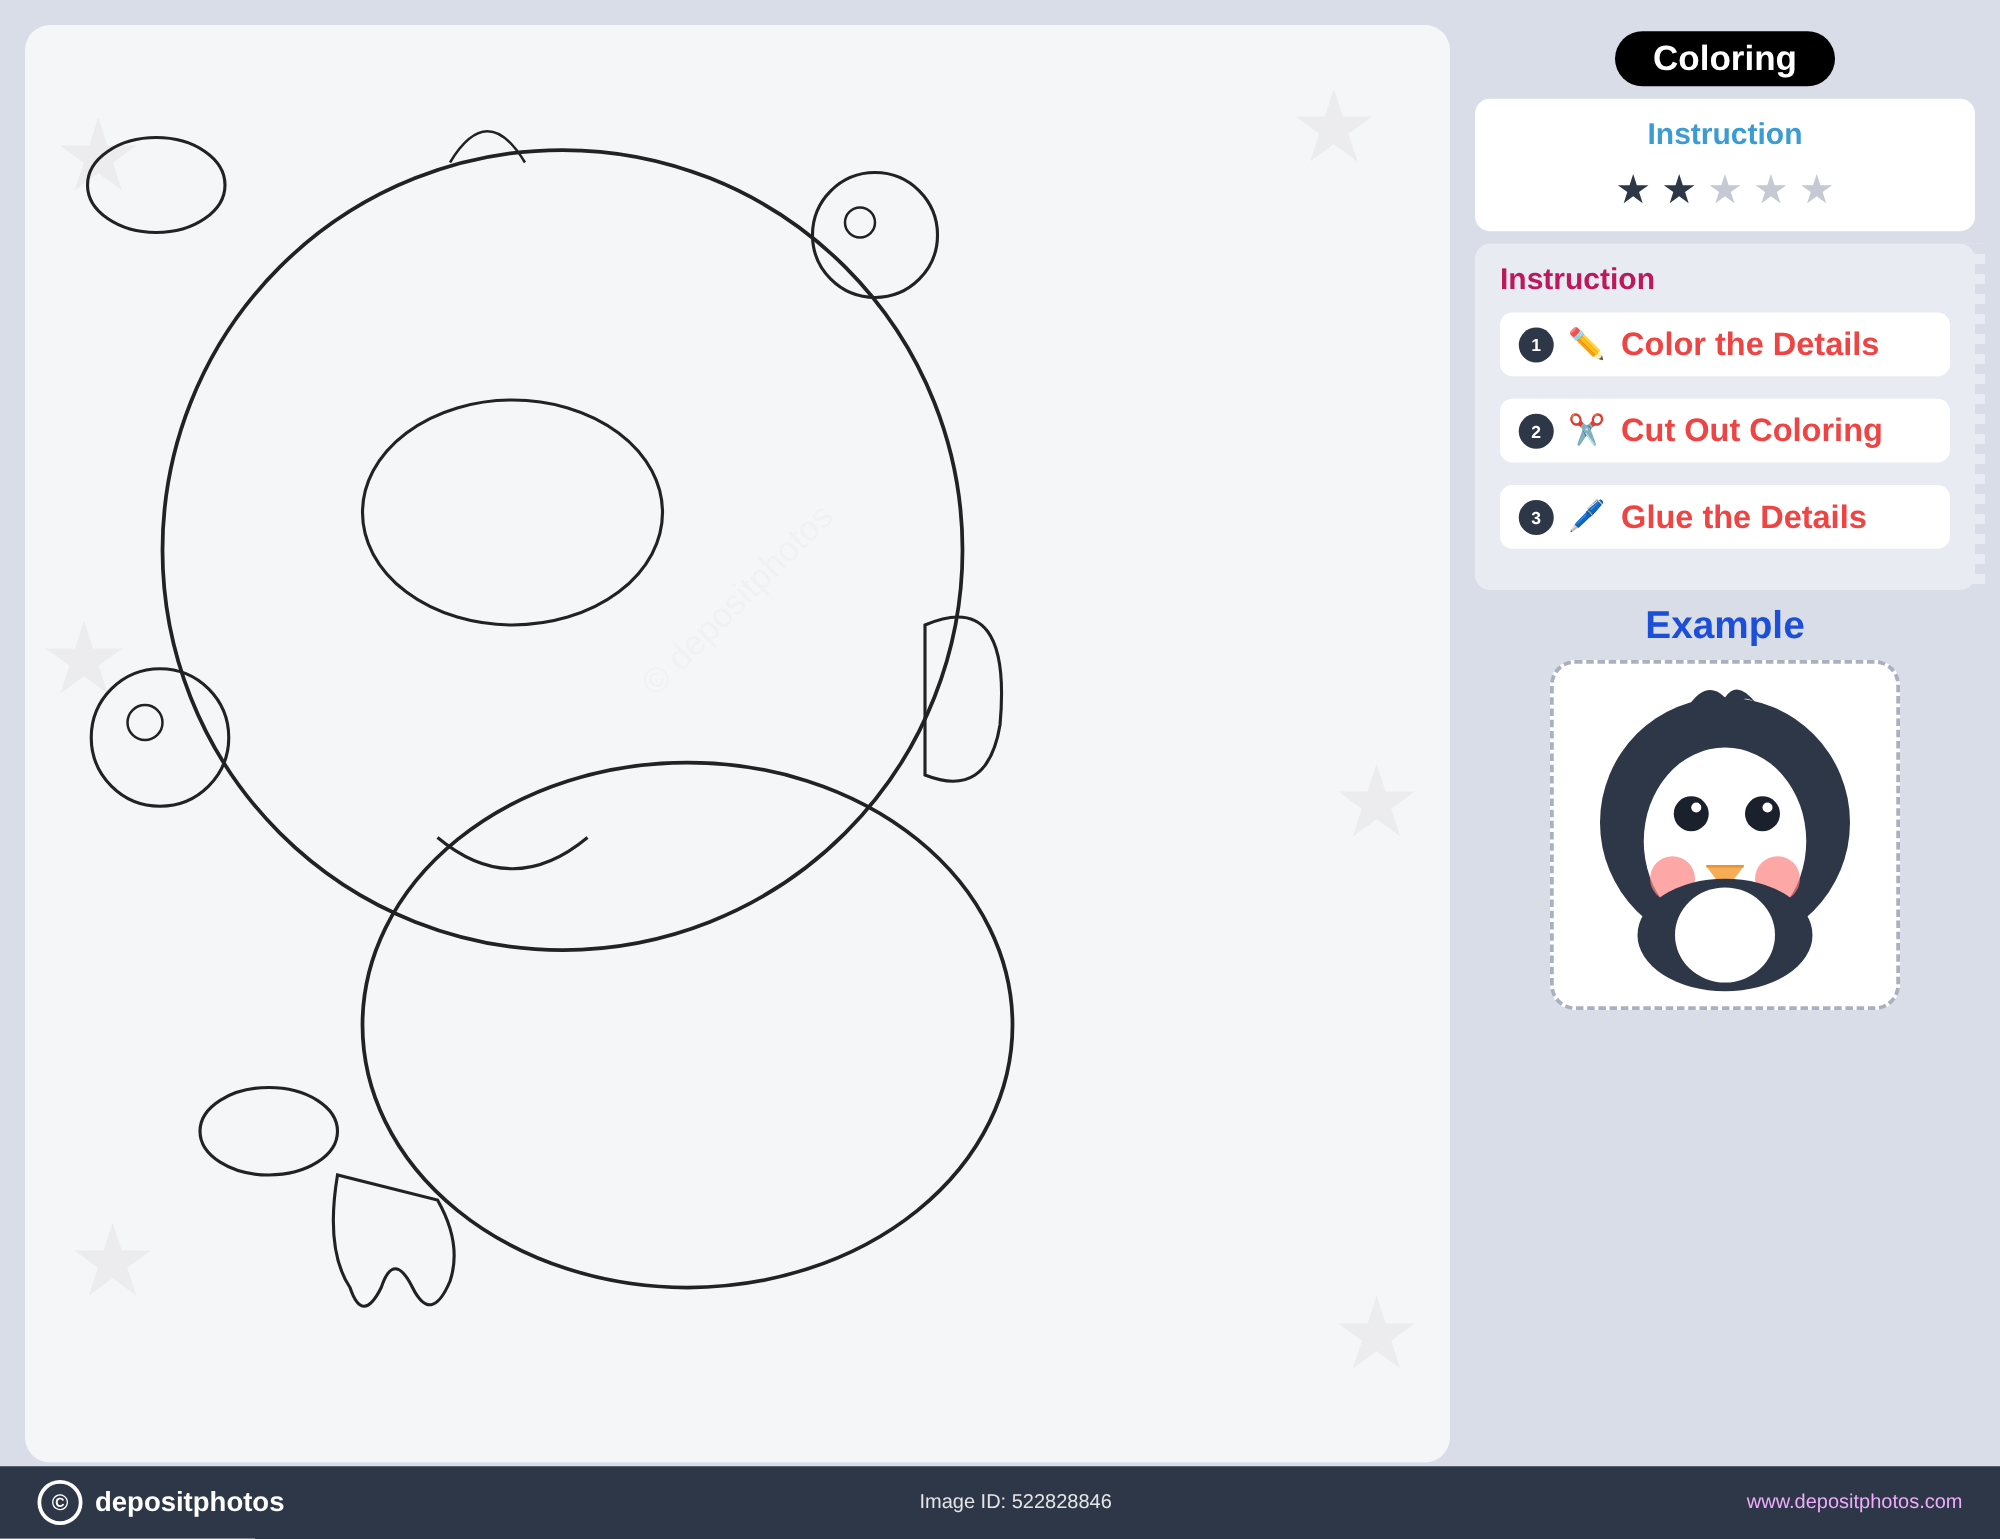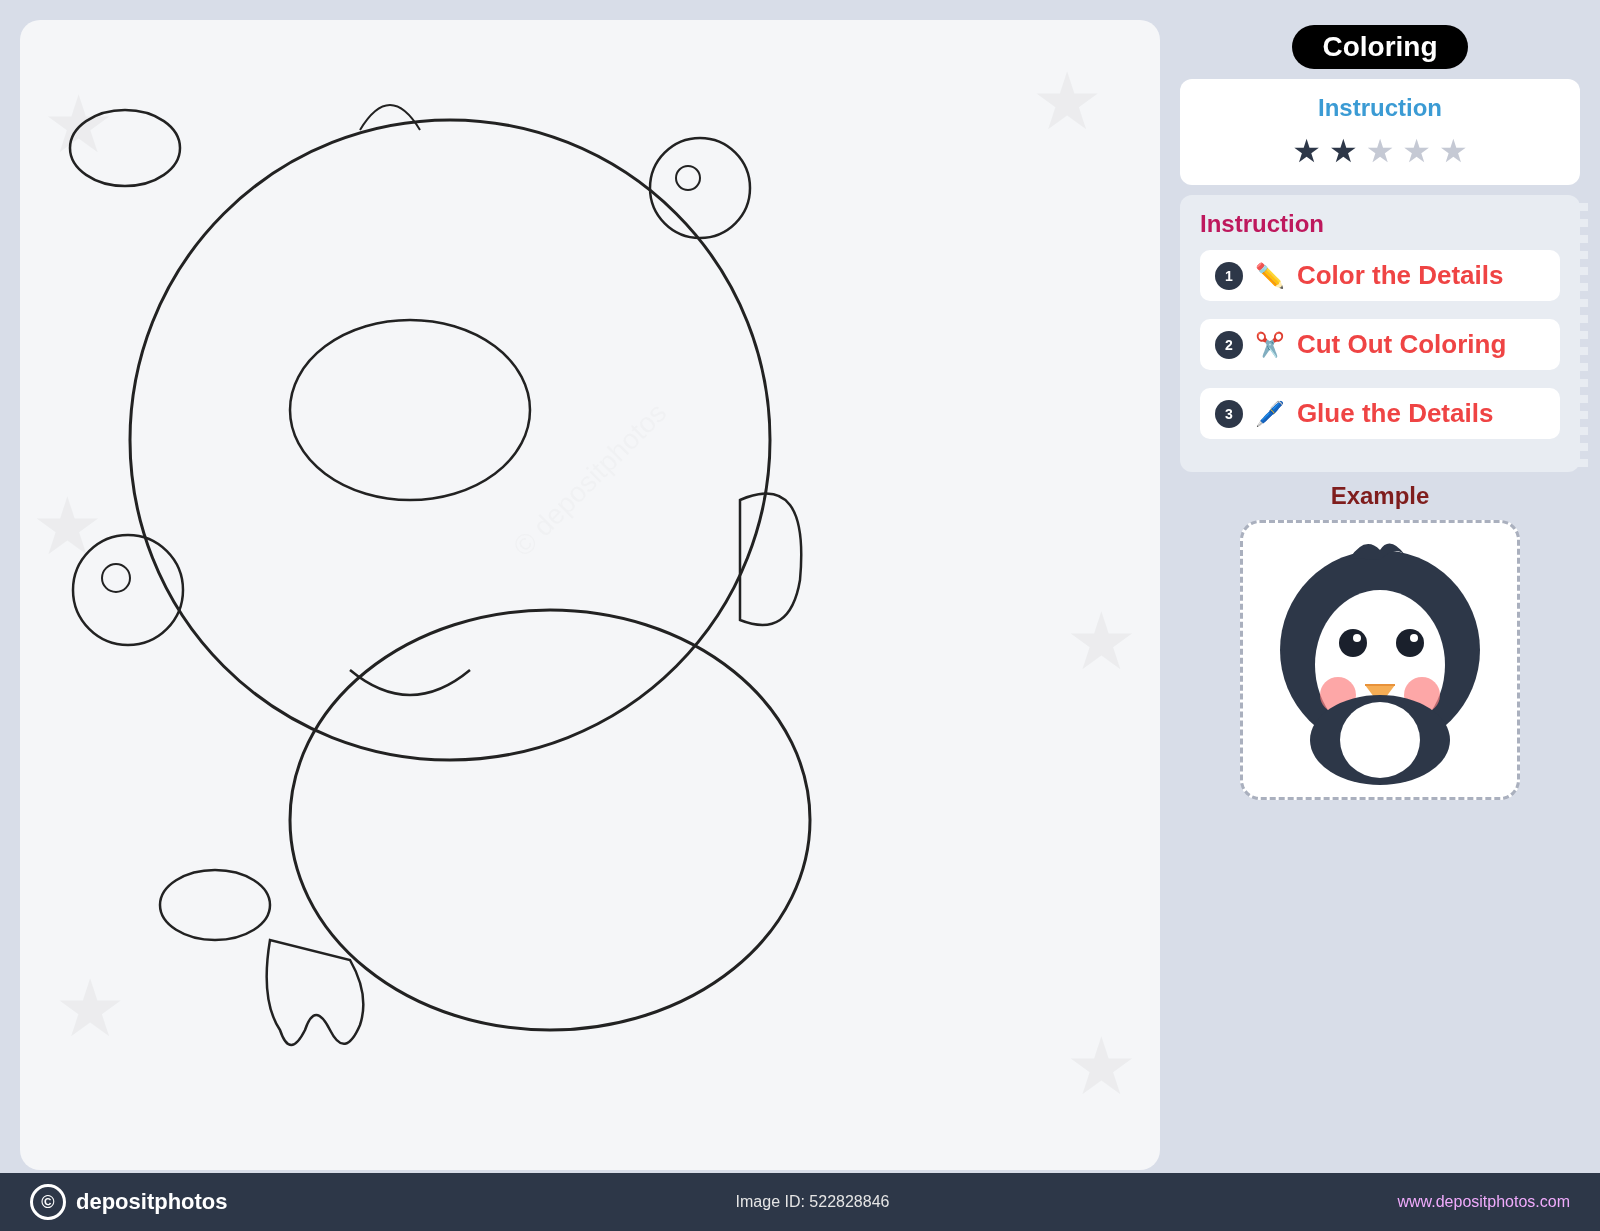--- a/index.html
+++ b/index.html
@@ -134,23 +134,23 @@
       font-weight: 700;
       color: #ef4444;
     }
 
     .example-section {
       width: 100%;
       text-align: center;
     }
 
     .example-label {
-      font-size: 24px;
-      font-weight: 700;
-      color: #7f1d1d;
+      font-size: 31px;
+      font-weight: 700;
+      color: #1d4ed8;
       margin-bottom: 10px;
     }
 
     .example-image {
       width: 280px;
       height: 280px;
       border: 3px dashed #aab0be;
       border-radius: 20px;
       margin: 0 auto;
       overflow: hidden;

